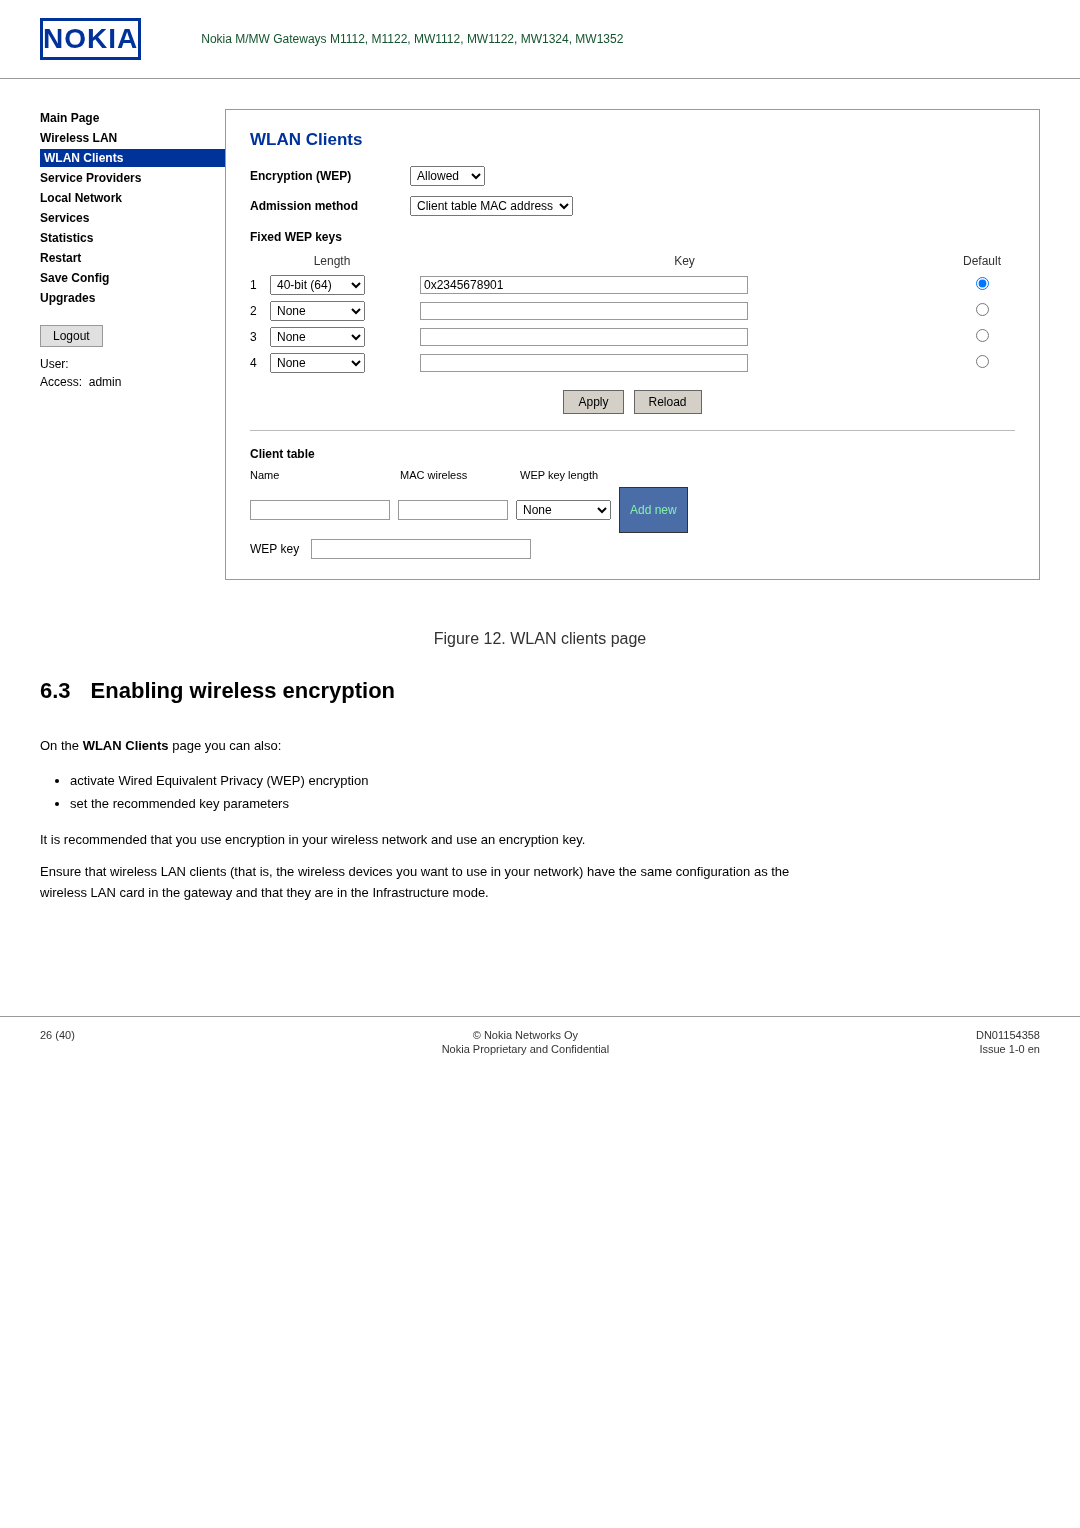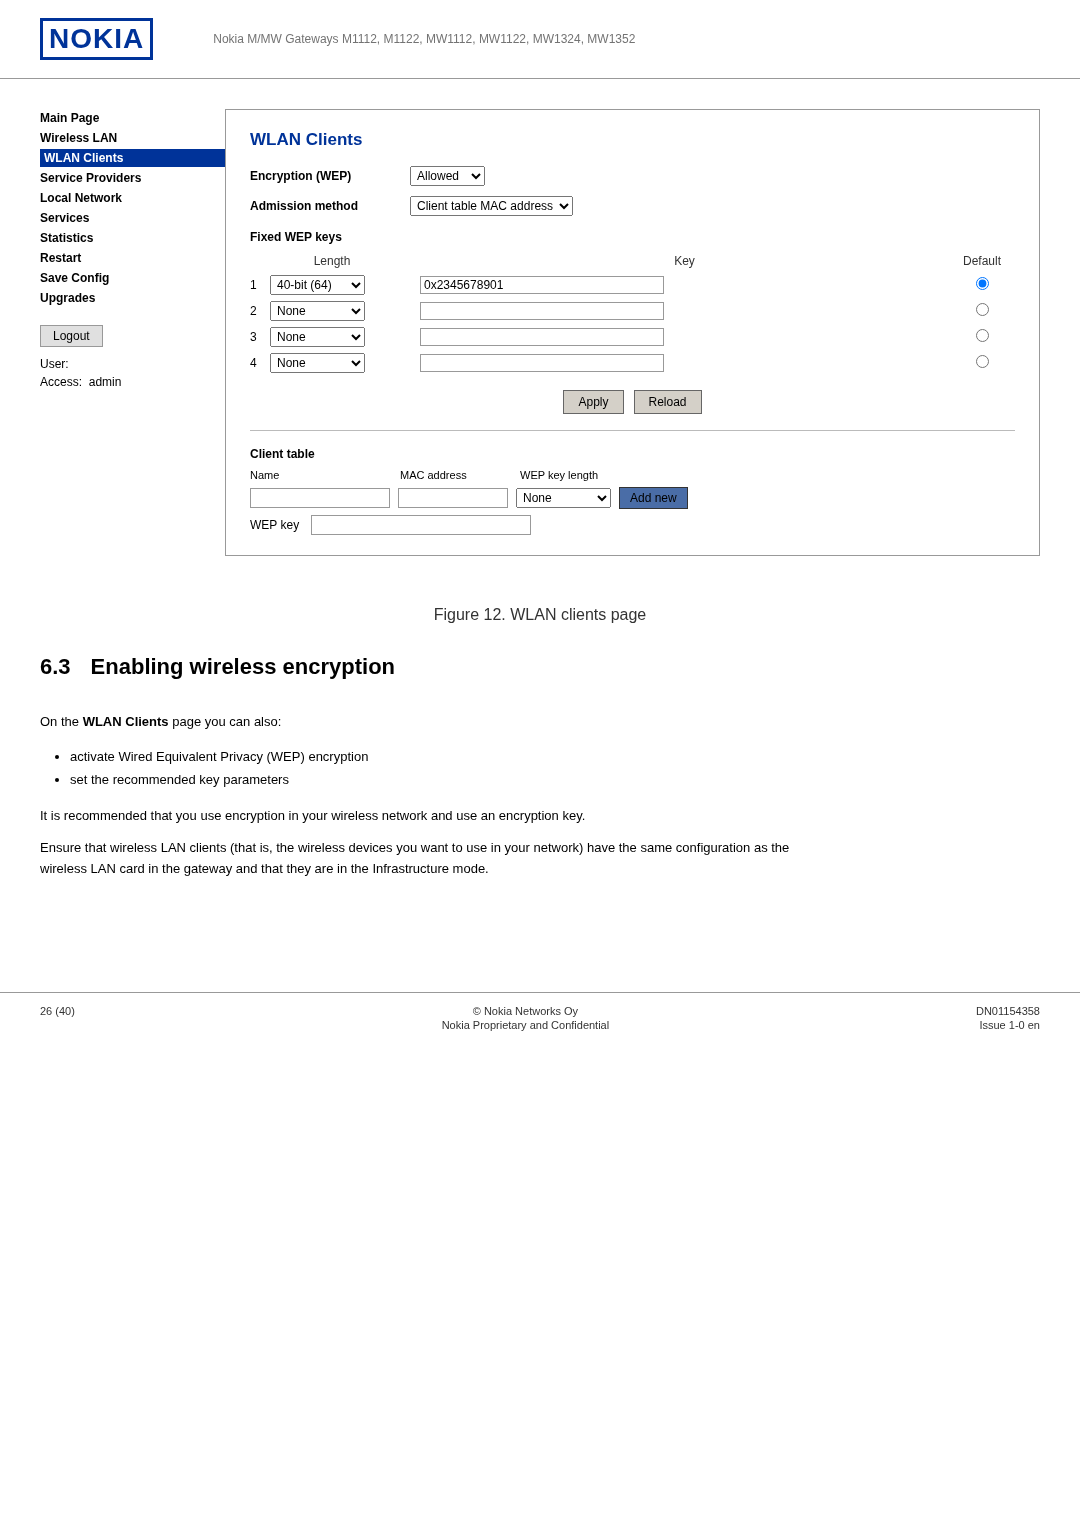--- a/index.html
+++ b/index.html
@@ -19,26 +19,26 @@
       padding: 18px 40px;
       border-bottom: 1px solid #999;
     }
     .nokia-logo {
       font-size: 28px;
       font-weight: 900;
       font-family: Arial Black, Arial, sans-serif;
       letter-spacing: 1px;
       color: #003399;
       border: 3px solid #003399;
-      padding: 2px 6px;
+      padding: 2px 0;
     }
     .header-title {
       margin-left: 60px;
       font-size: 12px;
-      color: #737373;
+      color: #14532d;
     }
 
     
     .main-content {
       display: flex;
       padding: 30px 40px;
     }
 
     
     .sidebar {
@@ -130,21 +130,21 @@
       border-bottom: none;
     }
     .wep-table td {
       padding: 3px 6px 3px 0;
       vertical-align: middle;
     }
     .wep-table td:last-child {
       text-align: center;
     }
     .key-input {
-      width: 244px;
+      width: 328px;
       font-size: 12px;
       border: 1px solid #999;
       padding: 1px 3px;
     }
 
     .button-row {
       display: flex;
       justify-content: center;
       gap: 10px;
       margin: 14px 0;
@@ -204,23 +204,23 @@
       margin-right: 4px;
     }
     .wep-key-input {
       width: 220px;
       border: 1px solid #999;
       padding: 2px 3px;
       font-size: 12px;
     }
     .add-new-btn {
       background: #4a6da7;
-      color: #000000;
+      color: #86efac;
       border: 1px solid #333;
-      padding: 3px 10px;
+      padding: 15px 10px;
       font-size: 12px;
       cursor: pointer;
       white-space: nowrap;
     }
 
     
     .figure-caption {
       text-align: center;
       font-size: 16px;
       margin: 20px 0 30px 0;
@@ -398,21 +398,21 @@
       <button class="btn">Reload</button>
     </div>
 
     <hr class="divider">
 
     <div class="client-table-section">
       <div class="section-heading">Client table</div>
 
       <div class="client-table-header">
         <div class="col-name">Name</div>
-        <div class="col-mac">MAC address</div>
+        <div class="col-mac">MAC wireless</div>
         <div class="col-wep">WEP key length</div>
       </div>
 
       <div class="client-row">
         <input type="text" class="client-name-input" value="" style="">
         <input type="text" class="client-mac-input" value="" style="">
         <select style="font-size:12px;">
           <option>None</option>
           <option>40-bit (64)</option>
           <option>104-bit (128)</option>

